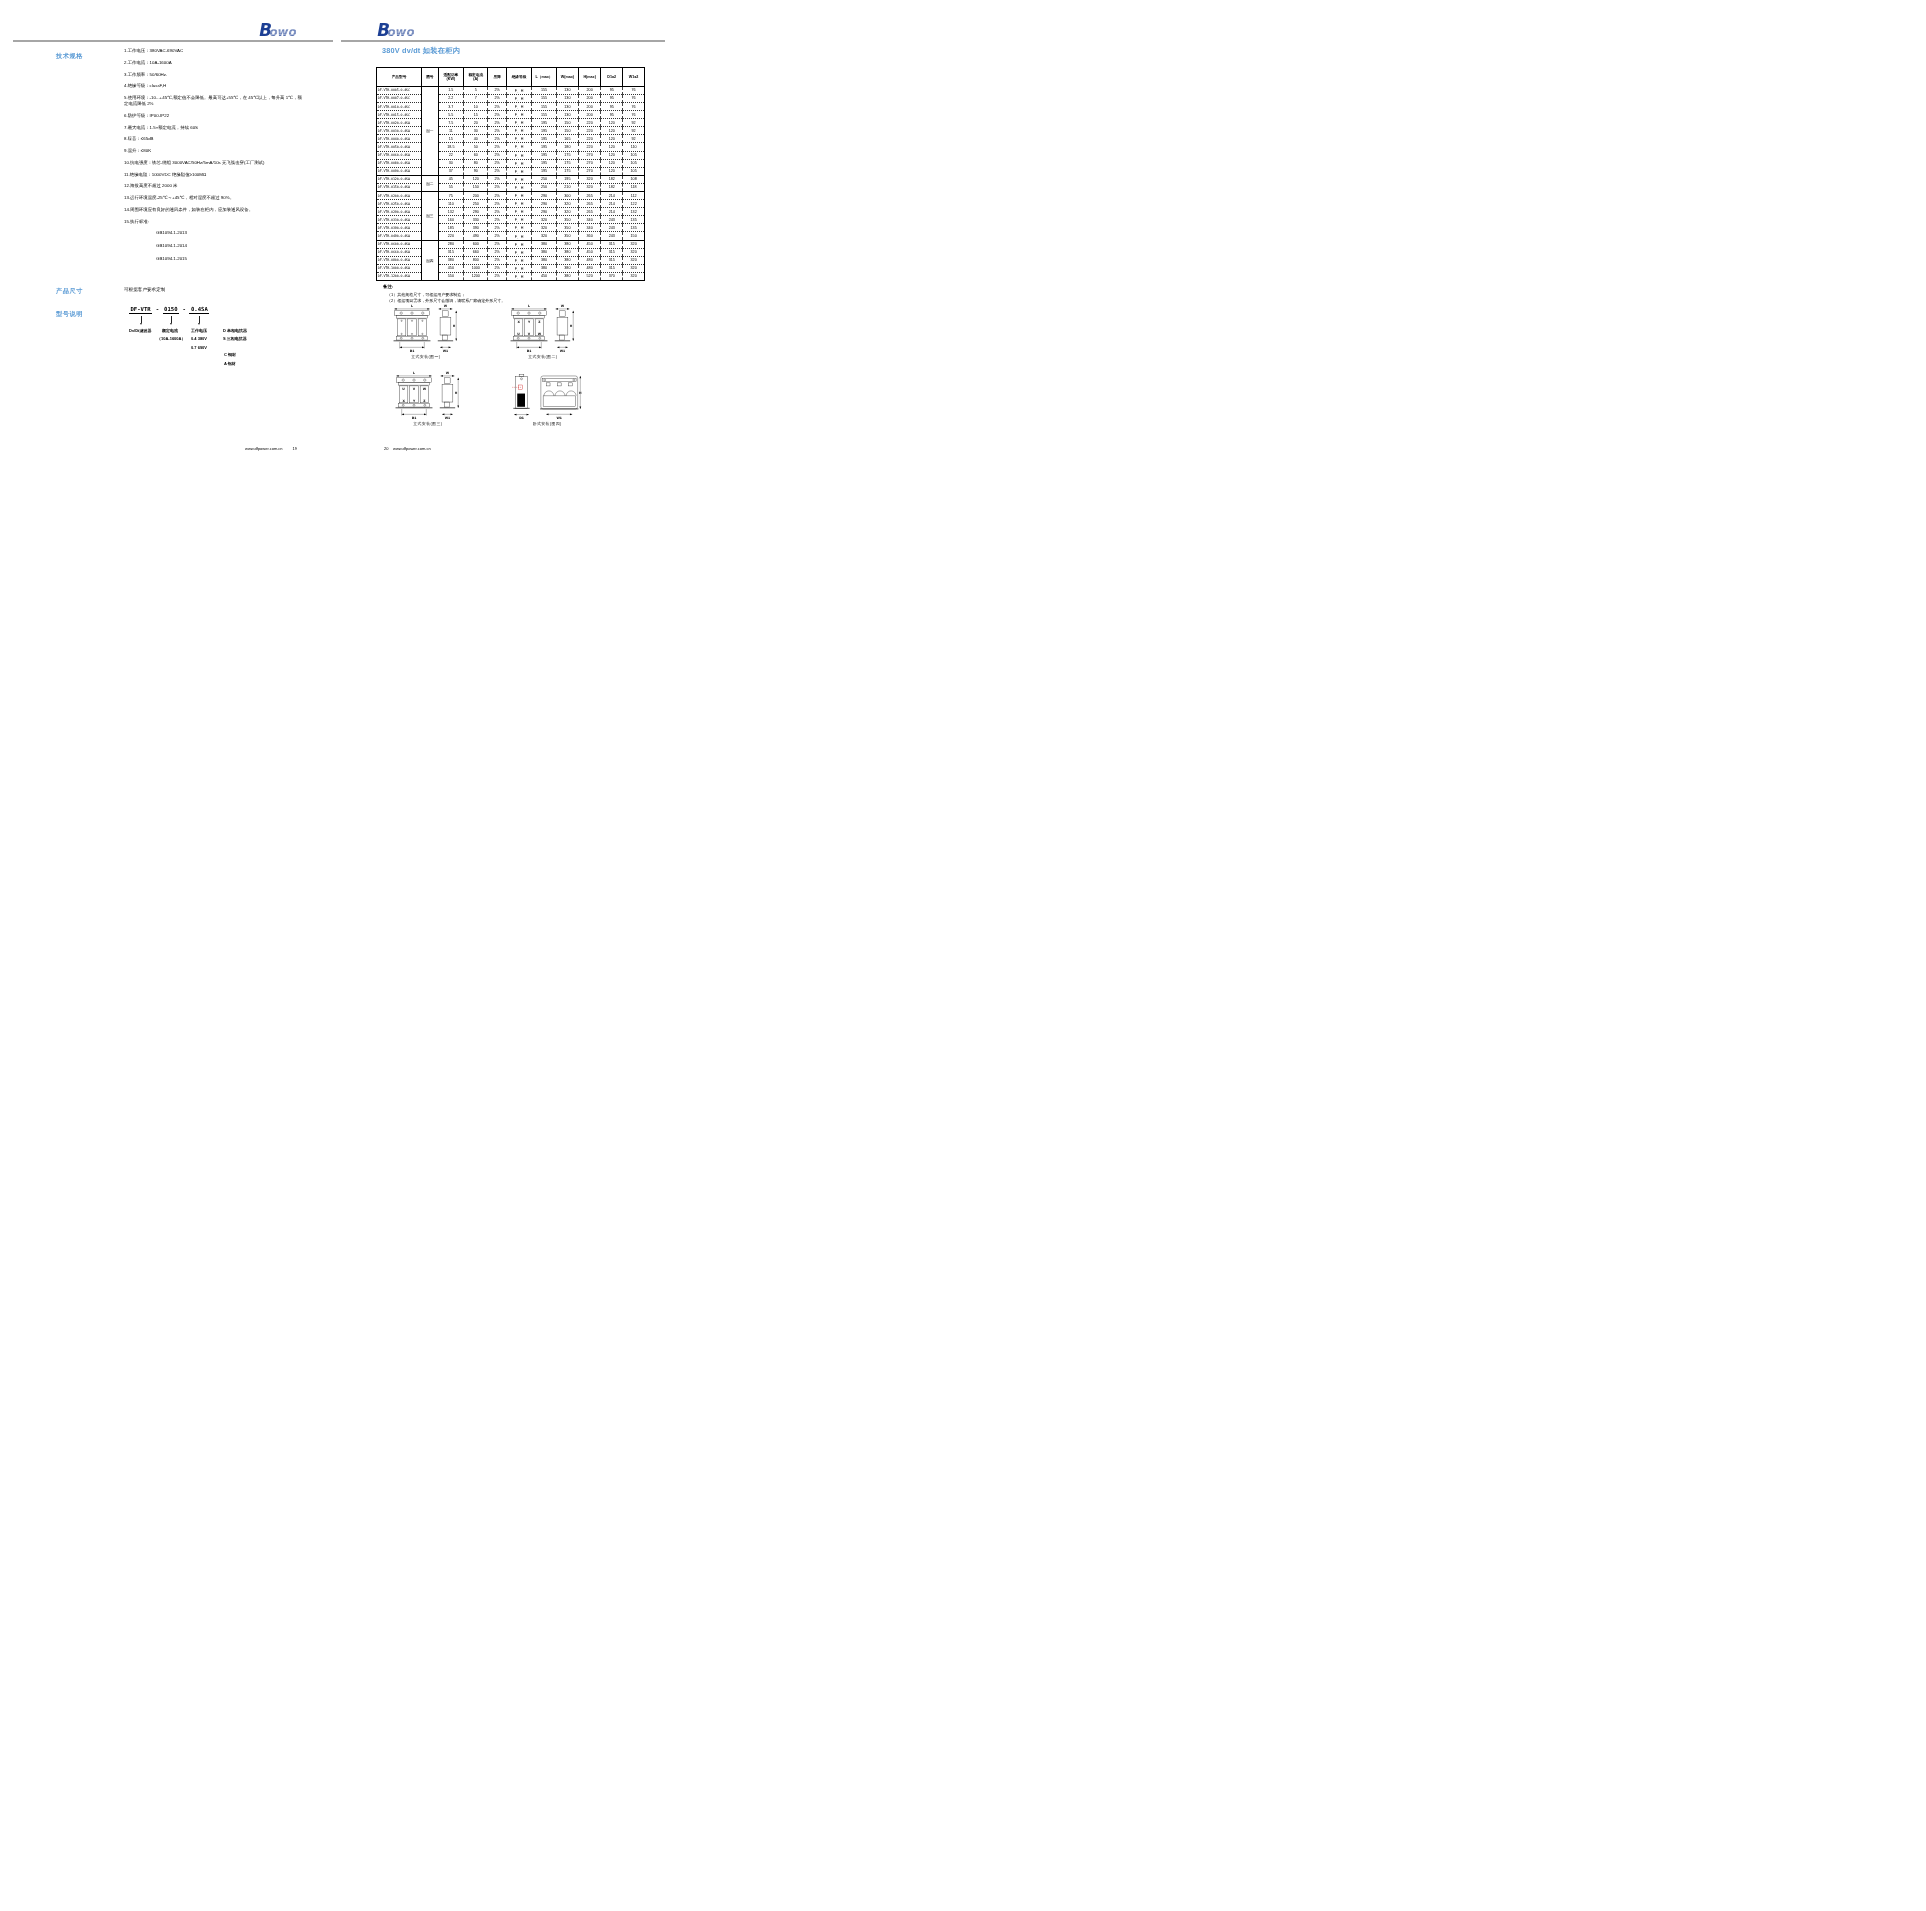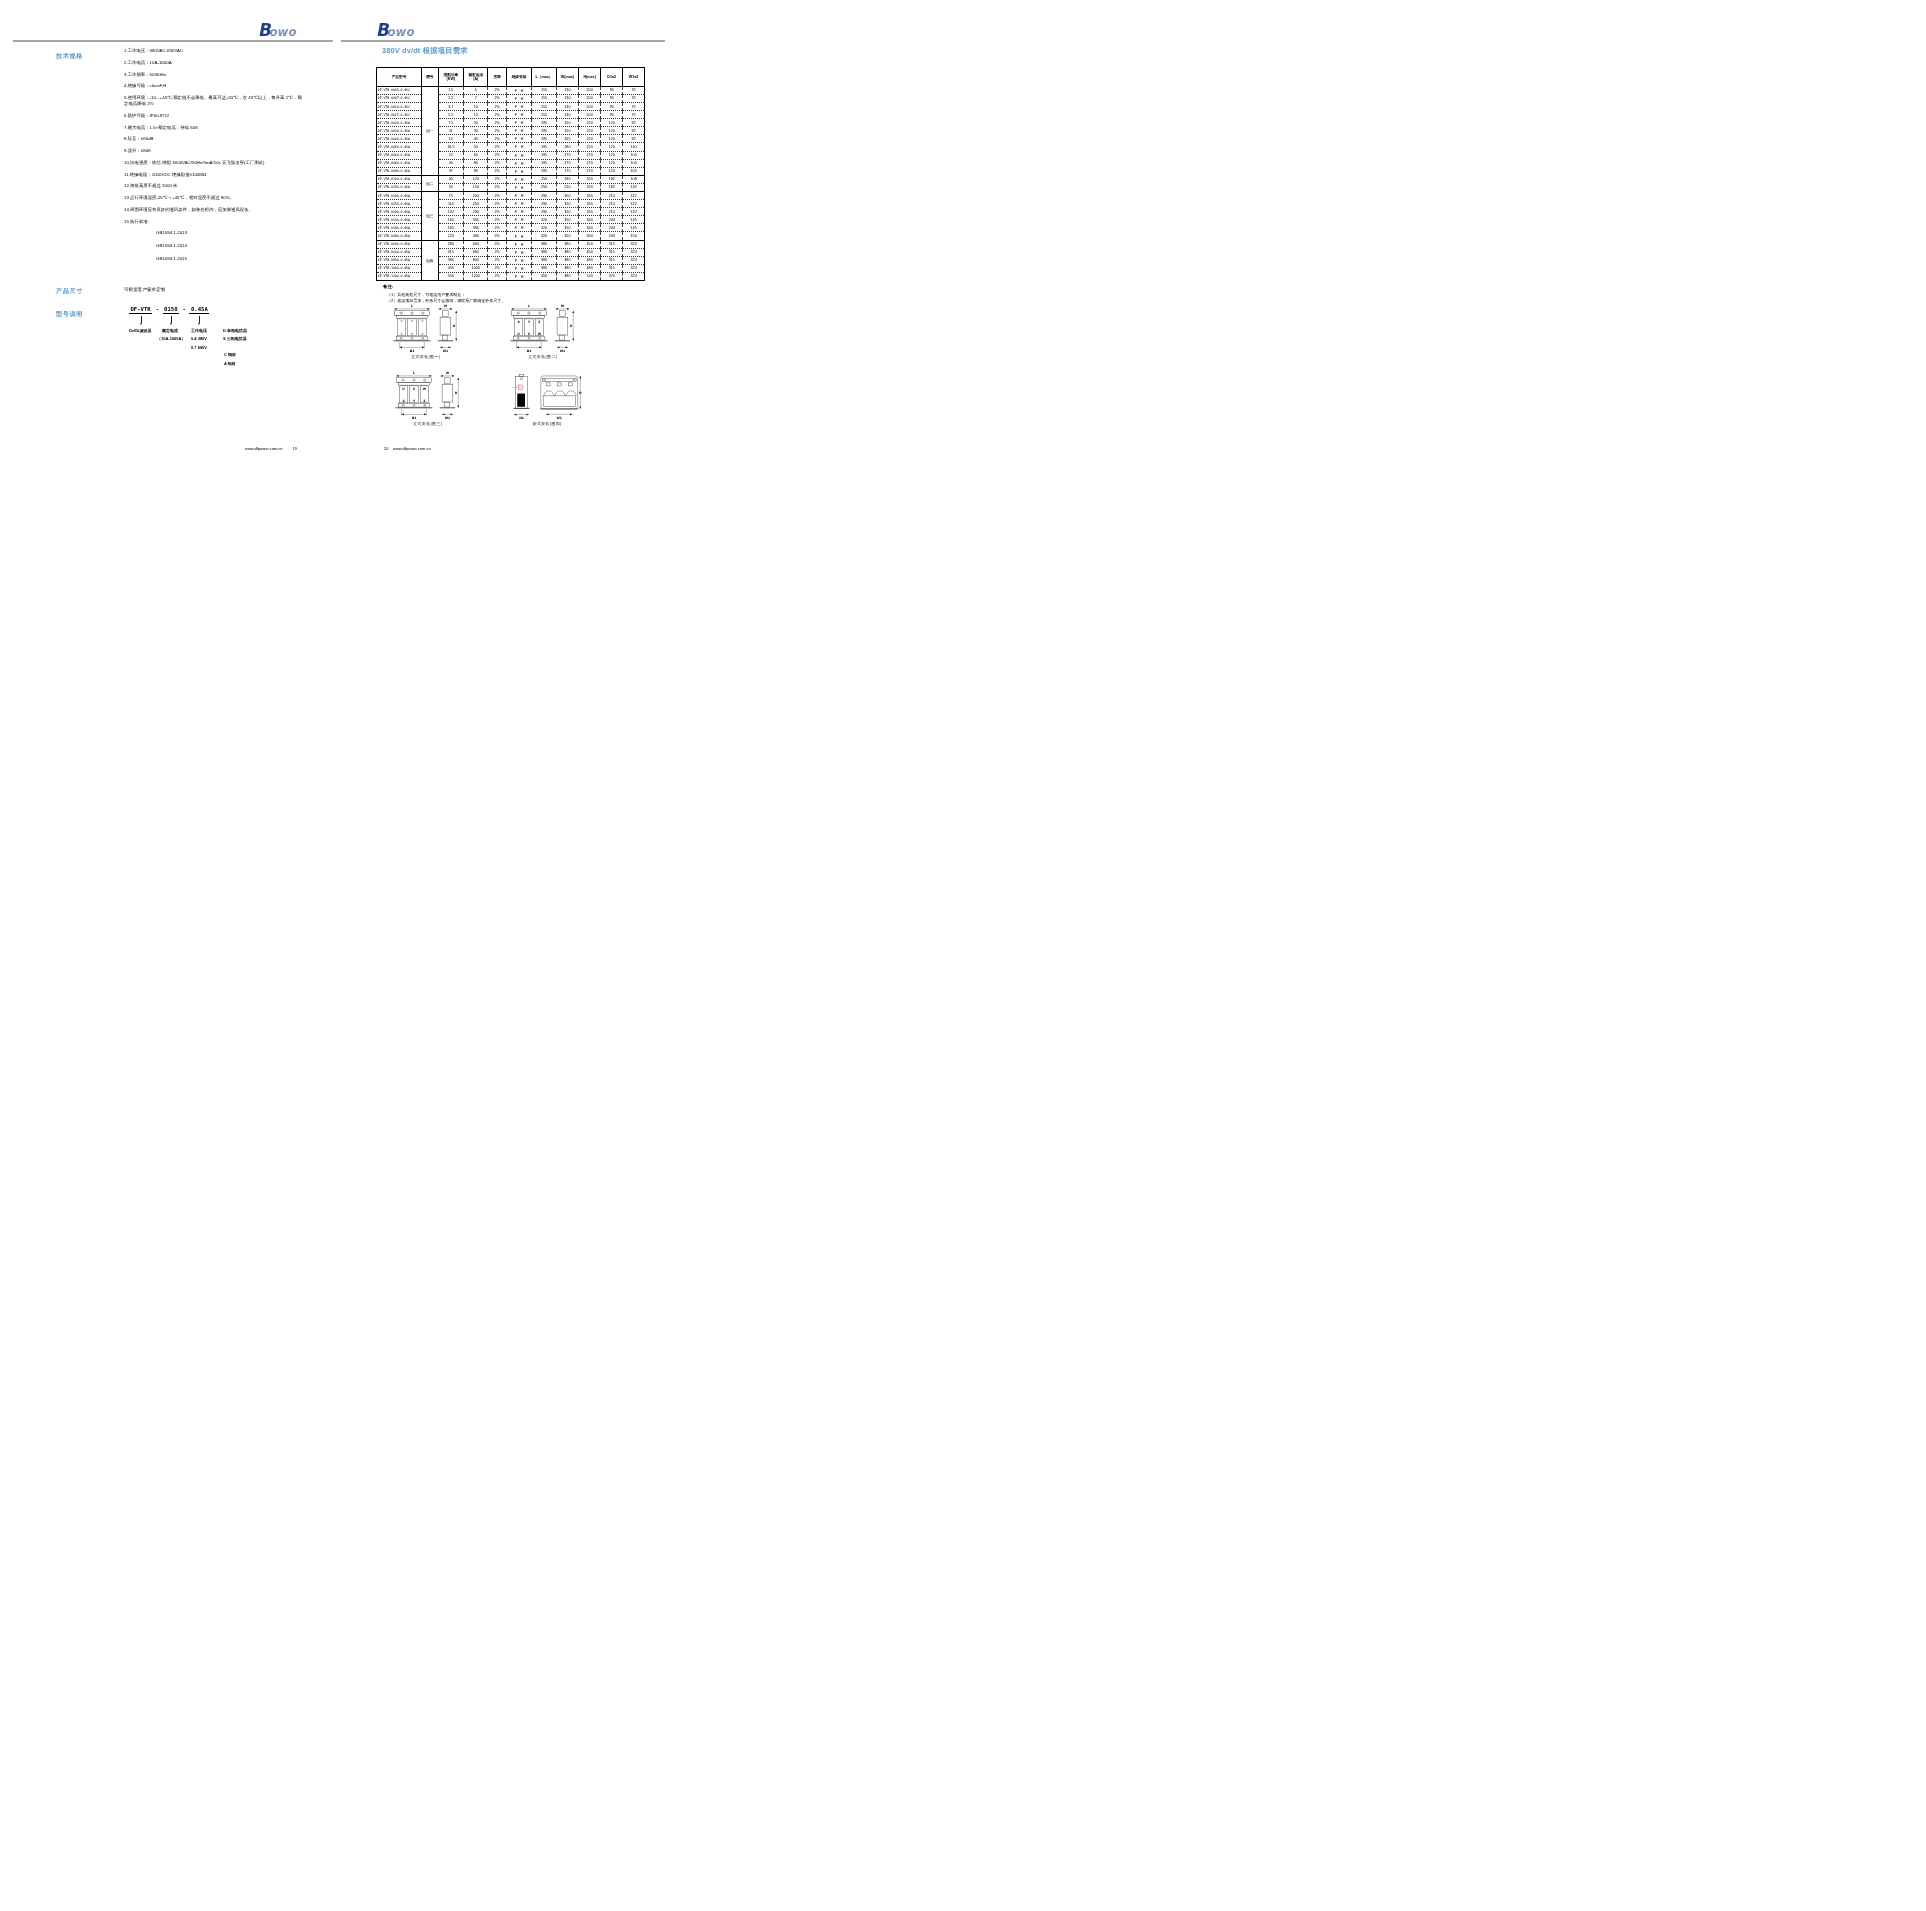--- a/index.html
+++ b/index.html
@@ -133,21 +133,21 @@
     <div class="dlabel" style="left:94px;top:30px">S 三相电抗器</div>
     <div class="dlabel" style="left:95px;top:46px">C 铜材</div>
     <div class="dlabel" style="left:95px;top:55px">A 铝材</div>
   </div>
 
   <div class="footer" id="footer-left">
     <span>www.dfpower.com.cn</span>
     <span>19</span>
   </div>
 
-  <div class="page-title">380V dv/dt 根据项目需求</div>
+  <div class="page-title">380V dv/dt 如装在柜内</div>
 
   <table class="sel-table">
       <colgroup>
         <col style="width: 16.8%;">
         <col style="width: 6.2%;">
         <col style="width: 9.5%;">
         <col style="width: 9.1%;">
         <col style="width: 6.9%;">
         <col style="width: 9.4%;">
         <col style="width: 9.2%;">

